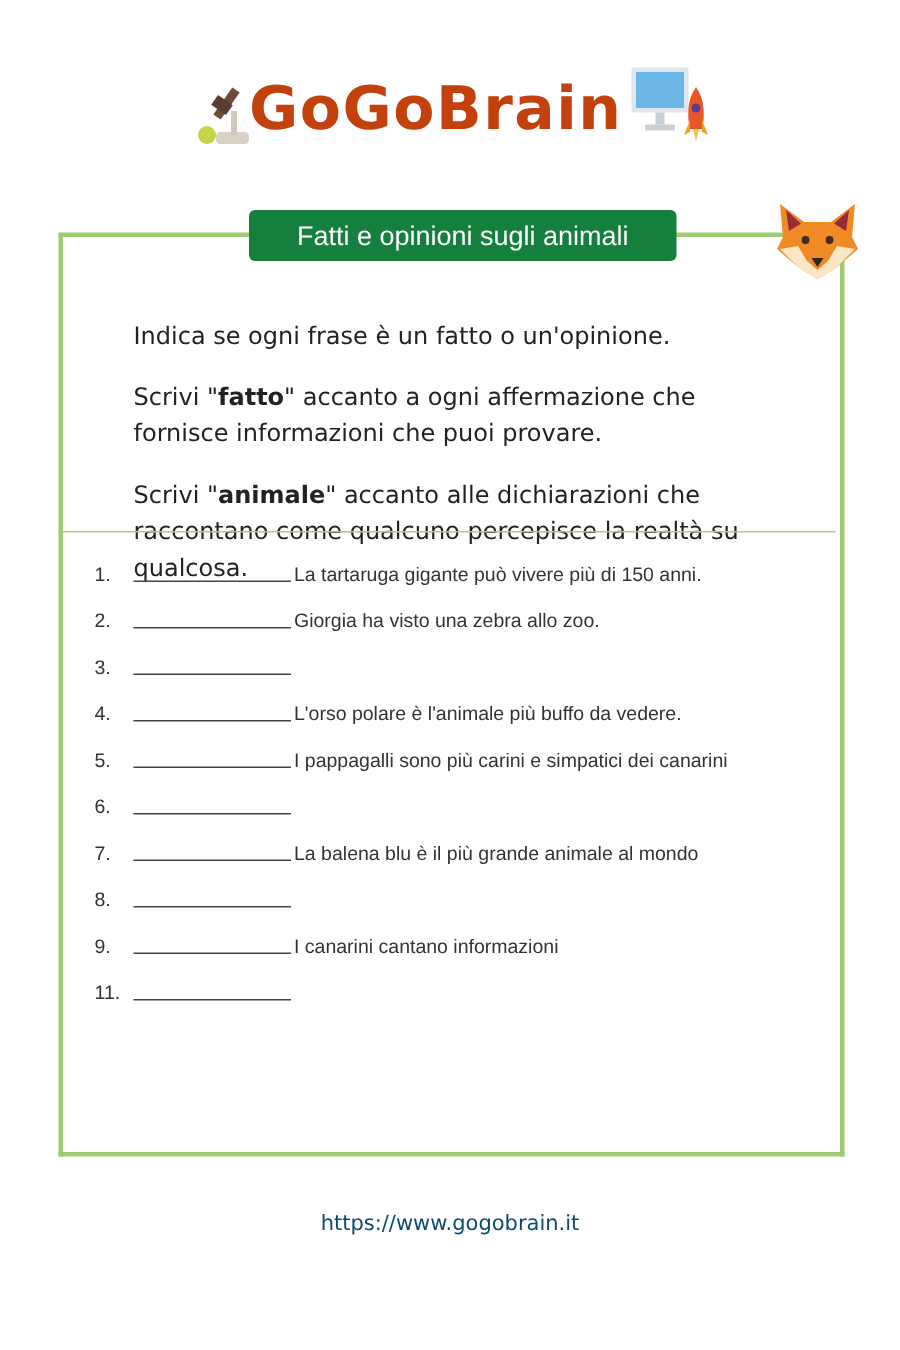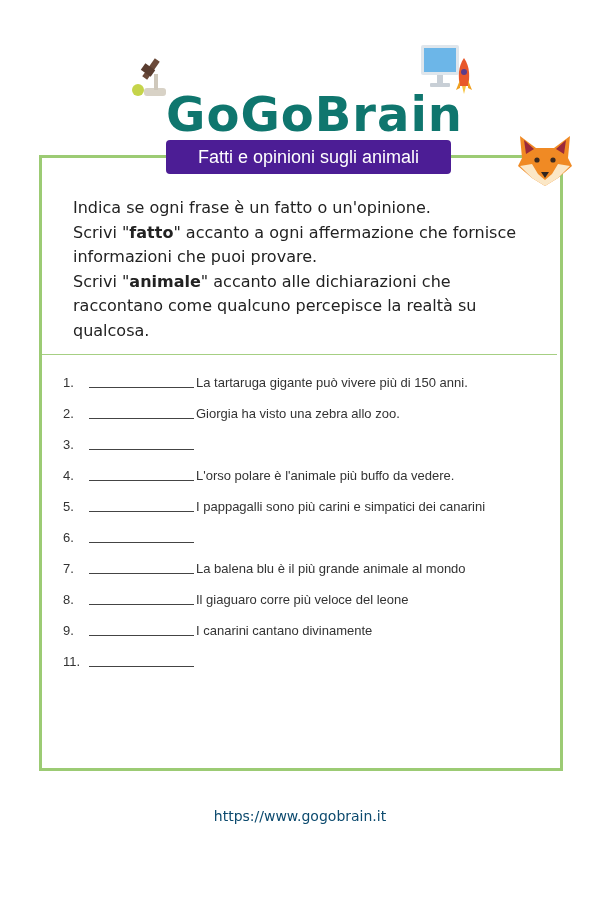--- a/index.html
+++ b/index.html
@@ -1,33 +1,33 @@
 <!DOCTYPE html>
 <html><head>
 <meta charset="utf-8">
 <style>
   html, body { margin:0; padding:0; background:#ffffff; }
   body { width:600px; height:900px; position:relative; overflow:hidden; font-family:"DejaVu Sans", sans-serif; color:#222; }
 
   .logo { position:absolute; left:130px; top:44px; width:350px; height:60px; }
-  .logo-text { position:absolute; left:36px; top:4px; font-family:"DejaVu Sans", sans-serif; font-weight:bold; font-size:48px; color:#0f766e; letter-spacing:1px; line-height:50px;margin-top:41px; }
+  .logo-text { position:absolute; left:36px; top:4px; font-family:"DejaVu Sans", sans-serif; font-weight:bold; font-size:40px; color:#c2410c; letter-spacing:1px; line-height:50px; }
   .microscope { position:absolute; left:0; top:8px; width:40px; height:48px; }
   .computer { position:absolute; left:290px; top:0; width:40px; height:46px; }
   .rocket { position:absolute; left:326px; top:14px; width:16px; height:36px; }
 
   .frame { position:absolute; left:39px; top:156px; width:518px; height:612px; border:3px solid #9ccb74; border-top:none; box-sizing:content-box; }
   .frame-top-left { position:absolute; left:39px; top:155px; width:130px; height:3px; background:#9ccb74; }
   .frame-top-right { position:absolute; left:450px; top:155px; width:80px; height:3px; background:#9ccb74; }
 
-  .title-badge { position:absolute; left:166px; top:140px; width:285px; height:34px; background:#4c1d95; border-radius:4px; color:#ffffff; font-family:"Liberation Sans", sans-serif; font-size:18px; line-height:34px; text-align:center; }
+  .title-badge { position:absolute; left:166px; top:140px; width:285px; height:34px; background:#15803d; border-radius:4px; color:#ffffff; font-family:"Liberation Sans", sans-serif; font-size:18px; line-height:34px; text-align:center; }
 
   .fox { position:absolute; left:516px; top:134px; width:58px; height:54px; }
 
   .instructions { position:absolute; left:73px; top:196px; width:460px; font-family:"DejaVu Sans", sans-serif; font-size:16px; line-height:24.5px; color:#222; }
-  .instructions p { margin:0; }
+  .instructions p { margin:16px; }
   .instructions b { font-weight:bold; }
 
   .divider { position:absolute; left:42px; top:354px; width:515px; height:1px; background:#a6cf83; }
 
   .items { position:absolute; left:63px; top:372px; width:480px; list-style:none; margin:0; padding:0; font-family:"Liberation Sans", sans-serif; font-size:13px; color:#333; }
   .item { height:31px; display:flex; align-items:flex-start; line-height:22px; }
   .item-num { width:26px; flex:none; }
   .item-blank { width:105px; flex:none; border-bottom:1px solid #444; height:15px; margin-right:2px; }
   .item-text { white-space:nowrap; }
 
@@ -114,26 +114,25 @@
       <span class="item-blank"></span>
     </li>
   <li class="item">
       <span class="item-num">7.</span>
       <span class="item-blank"></span>
       <span class="item-text">La balena blu è il più grande animale al mondo</span>
     </li>
   <li class="item">
       <span class="item-num">8.</span>
       <span class="item-blank"></span>
-      <span class="item-text">Il giaguaro corre più veloce del leone</span>
     </li>
   <li class="item">
       <span class="item-num">9.</span>
       <span class="item-blank"></span>
-      <span class="item-text">I canarini cantano divinamente</span>
+      <span class="item-text">I canarini cantano informazioni</span>
     </li>
   <li class="item">
       <span class="item-num">11.</span>
       <span class="item-blank"></span>
     </li>
 </ol>
 
 <div class="footer-url">https://www.gogobrain.it</div>
 
 </body></html>

